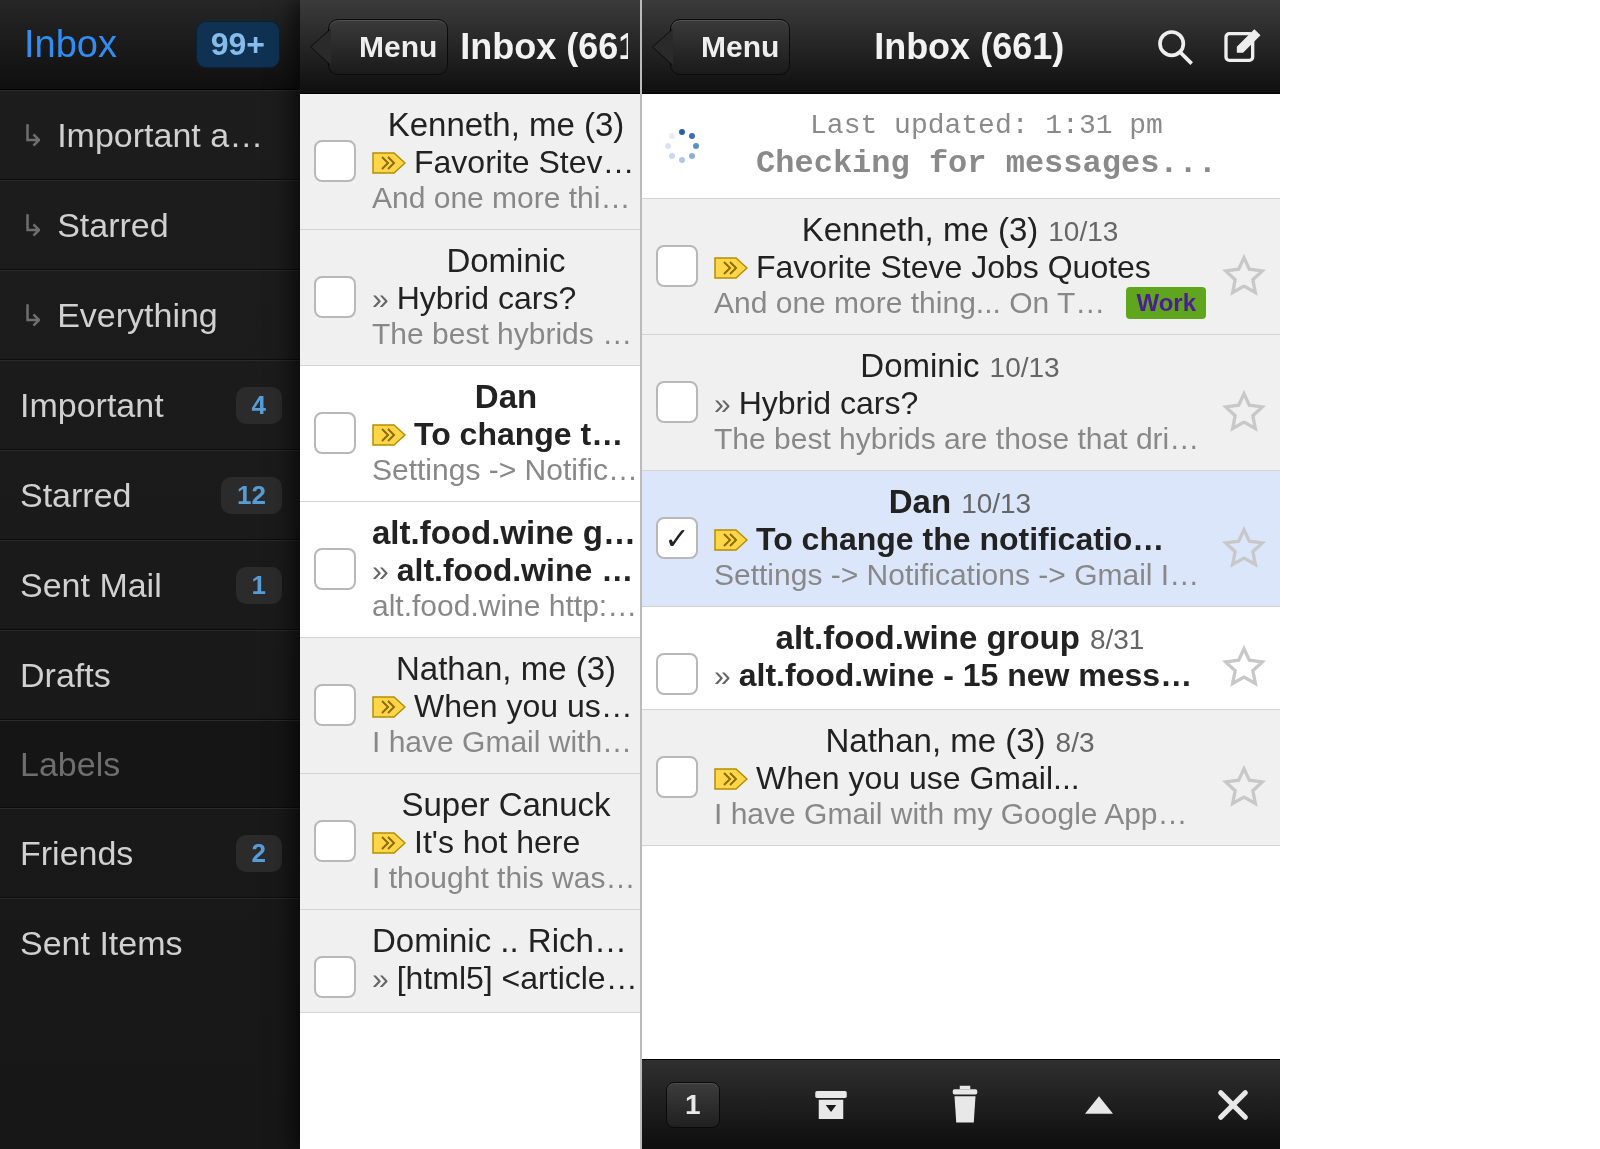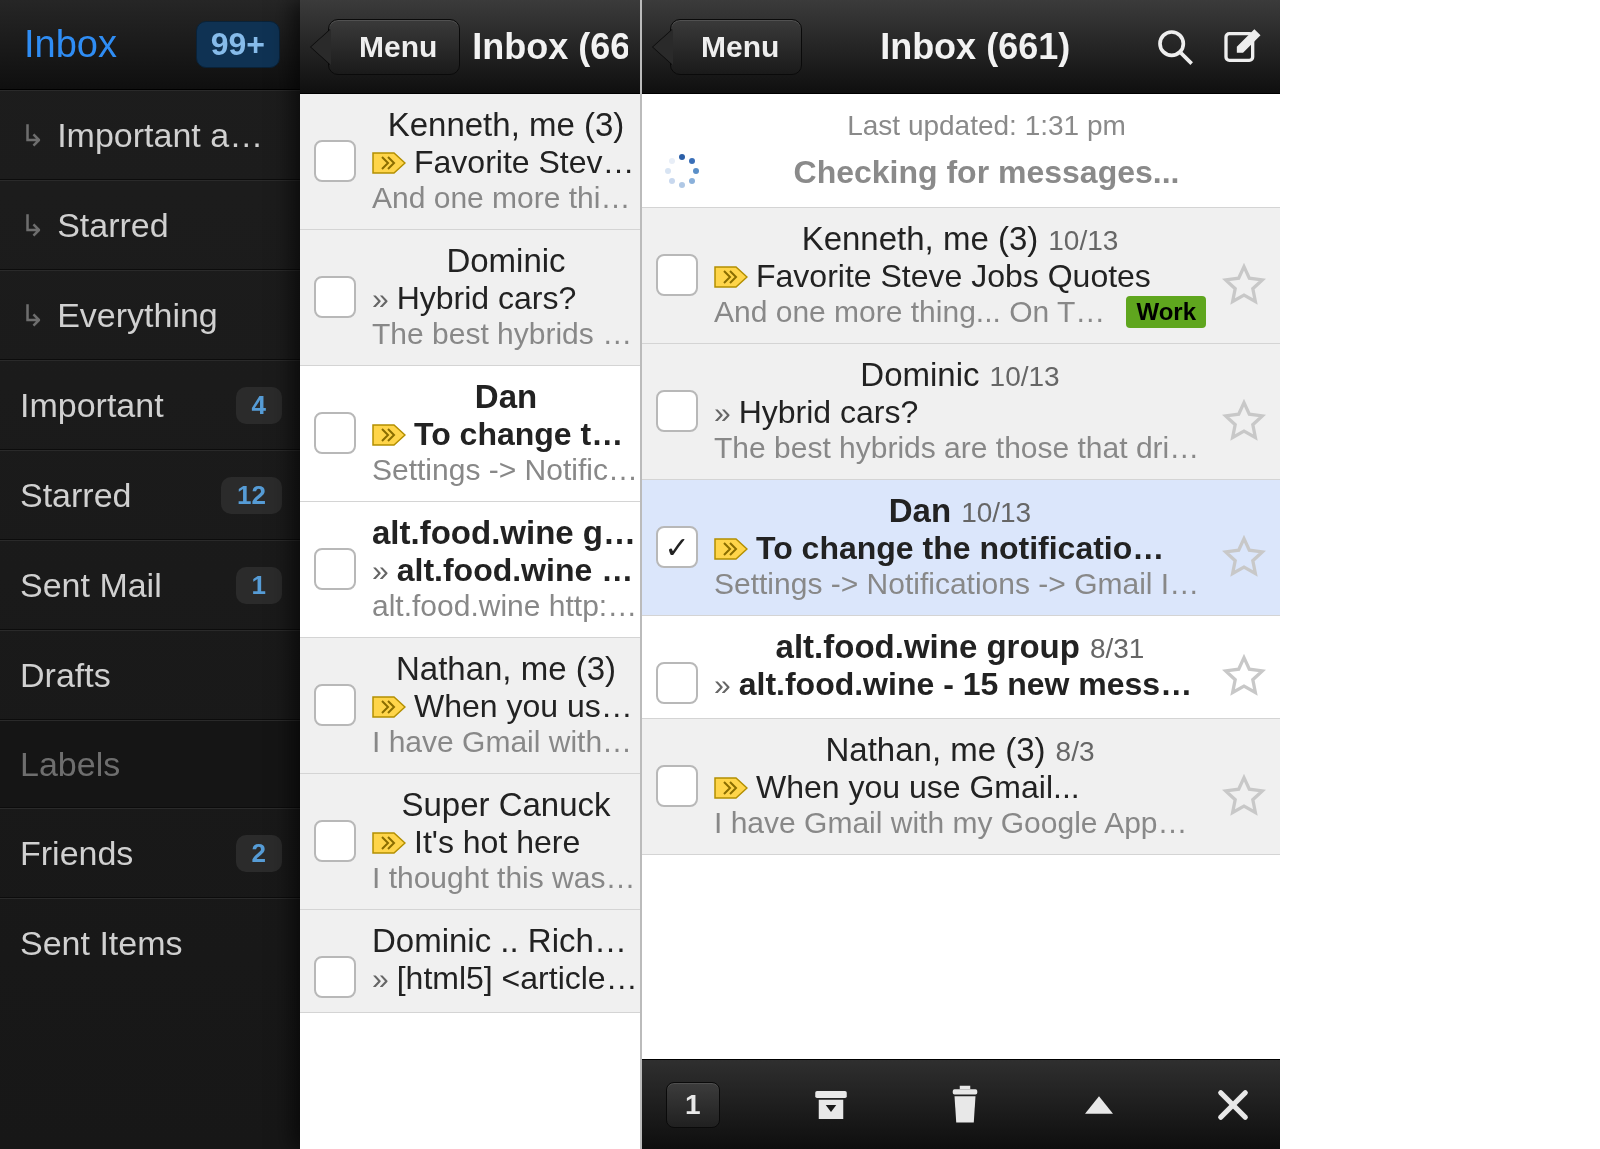--- a/index.html
+++ b/index.html
@@ -108,21 +108,21 @@
     gap: 12px;
   }
   .menu-btn {
     position: relative;
     background: linear-gradient(#3a3a3a, #1a1a1a);
     border: 1px solid #0a0a0a;
     border-radius: 10px;
     color: #eee;
     font-size: 30px;
     font-weight: bold;
-    padding: 10px 22px 10px 30px;
+    padding: 10px 10px 10px 30px;
     box-shadow: inset 0 1px 0 rgba(255,255,255,.12);
     margin-left: 16px;
   }
   .menu-btn::before {
     content: "";
     position: absolute;
     left: -18px; top: 50%;
     margin-top: -18px;
     width: 0; height: 0;
     border-top: 18px solid transparent;
@@ -205,21 +205,21 @@
     color: #888;
     white-space: nowrap;
     overflow: hidden;
     text-overflow: ellipsis;
     display: flex;
     align-items: center;
     gap: 10px;
   }
   .tag-work {
     background: #5fa61e;
-    color: #000000;
+    color: #4c1d95;
     font-size: 24px;
     font-weight: bold;
     padding: 2px 10px;
     border-radius: 4px;
     flex: none;
   }
   .star {
     flex: none;
     width: 44px; height: 44px;
     align-self: center;
@@ -232,36 +232,37 @@
     width: 640px;
     height: 1149px;
     position: relative;
     background: #fff;
     border-left: 2px solid #bbb;
   }
   .refresh-row {
     border-bottom: 1px solid #d4d4d4;
     background: #fff;
     display: flex;
-    align-items: flex-end;
+    align-items: center;
     padding: 16px 20px;
     gap: 11px;
+    font-family: Liberation Mono, monospace;
   }
   .spinner {
     width: 40px; height: 40px;
     flex: none;
   }
   .spinner svg { width: 40px; height: 40px; }
   .refresh-text {
     flex: 1;
     text-align: center;
     color: #8a8a8a;
   }
   .refresh-text .line1 { font-size: 28px; }
-  .refresh-text .line2 { font-size: 32px; font-weight: bold; margin-top: 12px; }
+  .refresh-text .line2 { font-size: 32px; font-weight: bold; margin-top: 4px; }
 
   .bottombar {
     position: absolute;
     bottom: 0; left: 0; right: 0;
     height: 90px;
     background: linear-gradient(#2f2f2f, #0e0e0e);
     border-top: 1px solid #000;
     display: flex;
     align-items: center;
     justify-content: space-between;

